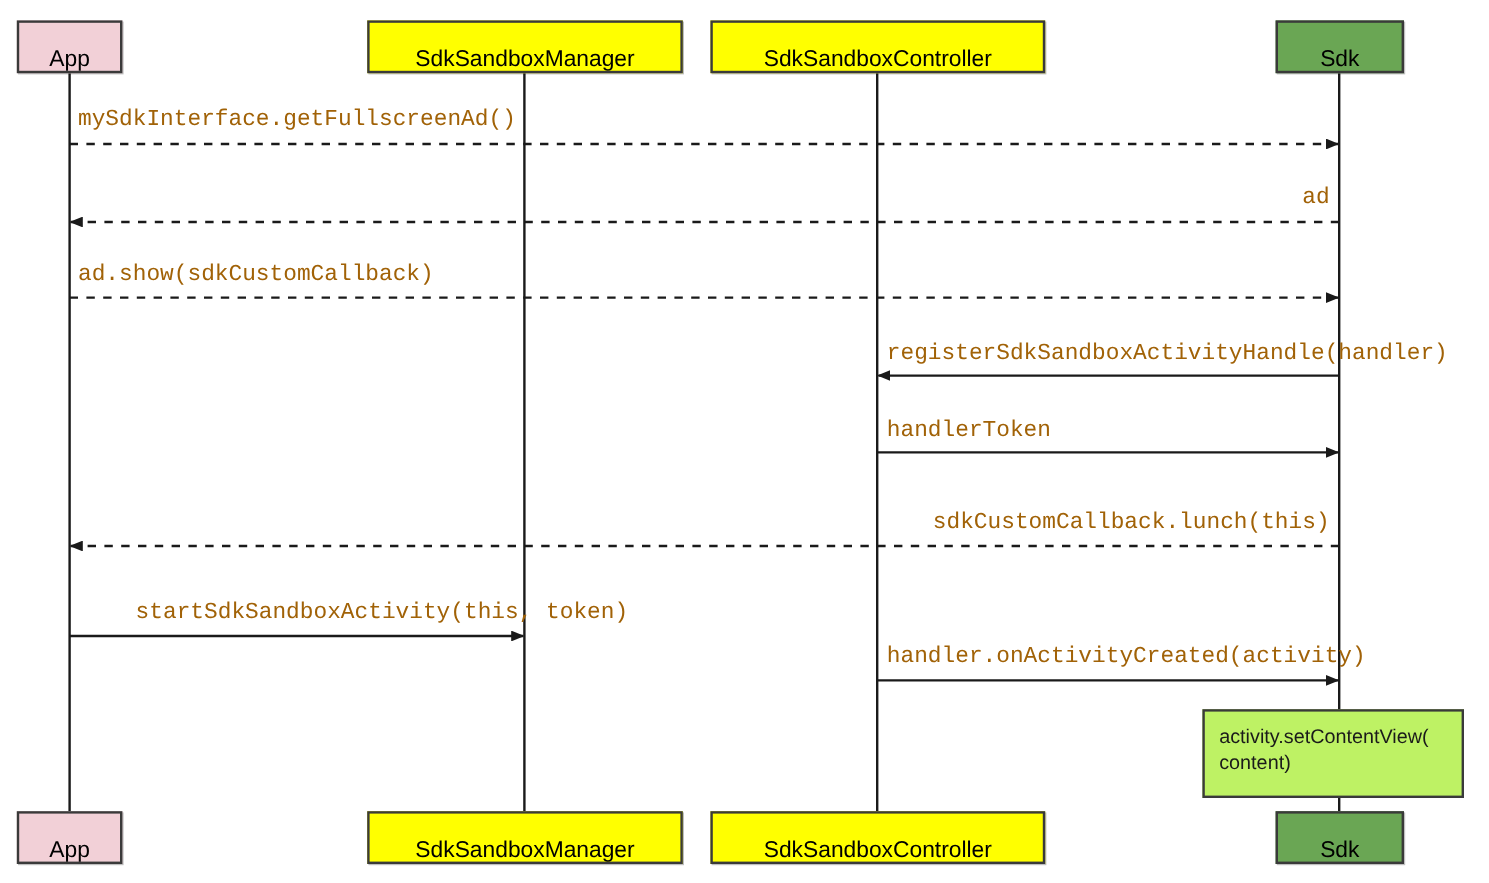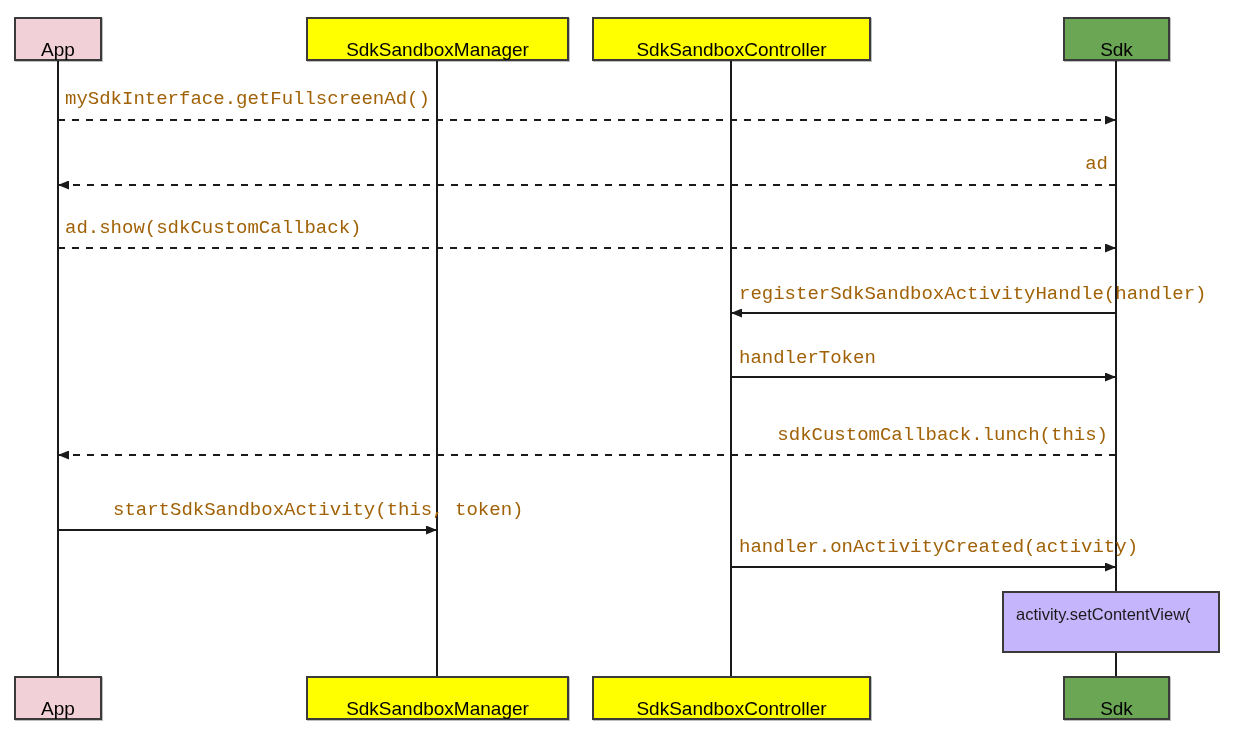--- a/index.html
+++ b/index.html
@@ -130,22 +130,23 @@
       <div class="msg-label right-aligned" style="top: 155px; right: 133px;">ad</div>
       <div class="msg-label" style="top: 219px; left: 65px;">ad.show(sdkCustomCallback)</div>
       <div class="msg-label" style="top: 285px; left: 739px;">registerSdkSandboxActivityHandle(handler)</div>
       <div class="msg-label" style="top: 349px; left: 739px;">handlerToken</div>
       <div class="msg-label right-aligned" style="top: 426px; right: 133px;">sdkCustomCallback.lunch(this)</div>
       <div class="msg-label" style="top: 501px; left: 65px; margin-left: 48px;">startSdkSandboxActivity(this, token)</div>
       <div class="msg-label" style="top: 538px; left: 739px; text-align: right;">handler.onActivityCreated(activity)</div>
     </div>
 
   <div id="note-boxes">
-      <div class="note-box" style="left: 1002px; top: 591px; width: 218px; height: 62px; background: #c4b5fd;">
+      <div class="note-box" style="left: 1002px; top: 591px; width: 218px; height: 74px; background: #bef264;">
         <div>activity.setContentView(</div>
+        <div>content)</div>
       </div>
     </div>
 
   <div id="foot-boxes">
       <div class="participant-box" style="left: 14px; top: 676px; width: 88px; height: 44px; background: rgb(242, 208, 215);">
         <span>App</span>
       </div>
       <div class="participant-box" style="left: 306px; top: 676px; width: 263px; height: 44px; background: rgb(255, 255, 0);">
         <span>SdkSandboxManager</span>
       </div>

